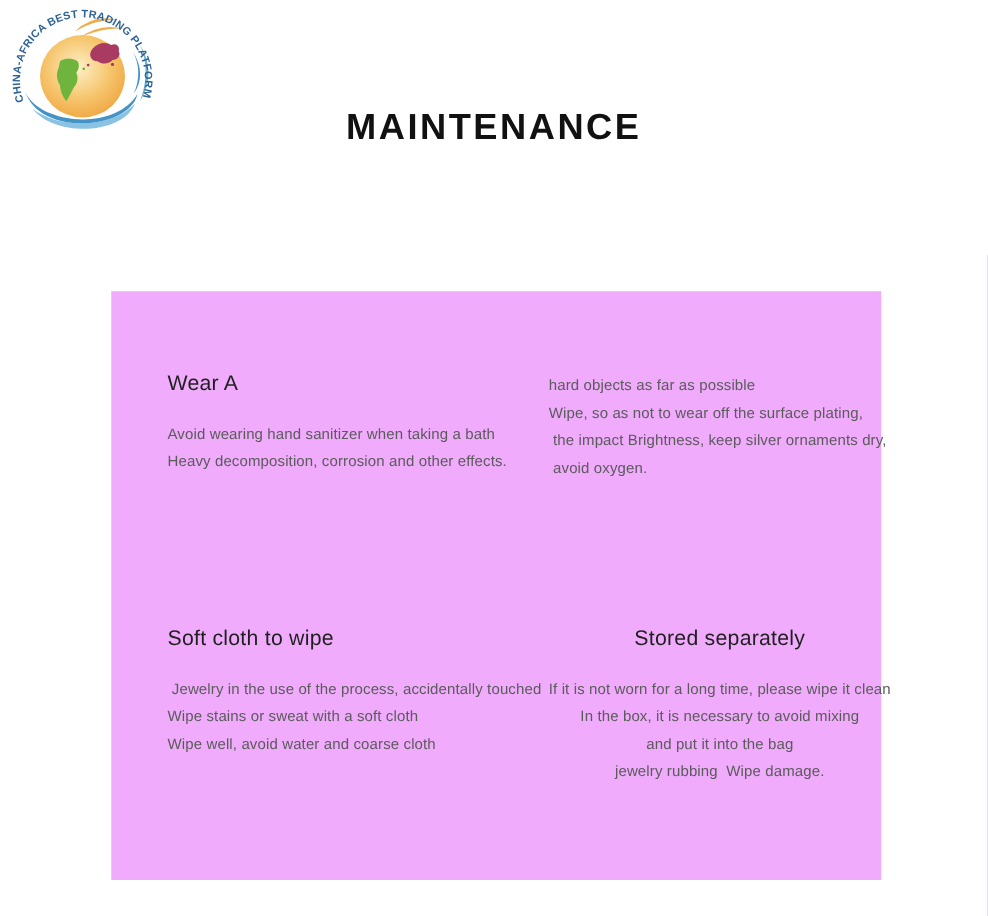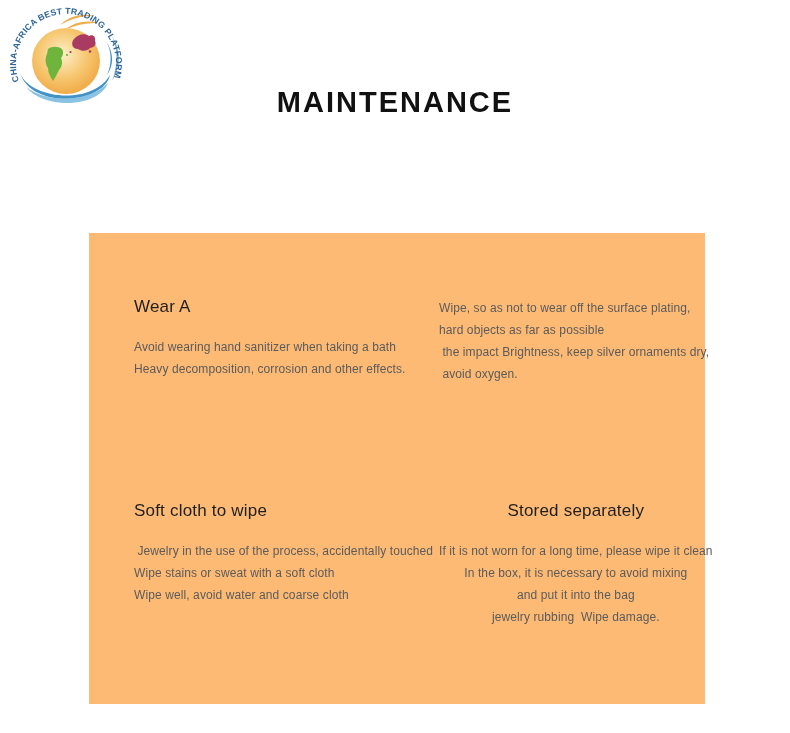--- a/index.html
+++ b/index.html
@@ -31,21 +31,21 @@
     letter-spacing: 2px;
     color: #111111;
   }
 
   .panel {
     position: absolute;
     left: 89px;
     top: 233px;
     width: 616px;
     height: 471px;
-    background: #fdba74;
+    background: #f0abfc;
   }
 
   .card { position: absolute; }
   .card.s1 { left: 45px;  top: 64px;  }
   .card.s2 { left: 350px; top: 64px;  }
   .card.s3 { left: 45px;  top: 268px; }
   .card.s4 { left: 350px; top: 268px; text-align: center; }
 
   .card h3 {
     font-size: 17px;
@@ -109,22 +109,22 @@
 
 <div class="panel">
 
   <section class="card s1">
     <h3>Wear A</h3>
     <div class="line">Avoid wearing hand sanitizer when taking a bath</div>
     <div class="line">Heavy decomposition, corrosion and other effects.</div>
   </section>
 
   <section class="card s2">
+    <div class="line">hard objects as far as possible</div>
     <div class="line">Wipe, so as not to wear off the surface plating,</div>
-    <div class="line">hard objects as far as possible</div>
     <div class="line"> the impact Brightness, keep silver ornaments dry,</div>
     <div class="line"> avoid oxygen.</div>
   </section>
 
   <section class="card s3">
     <h3>Soft cloth to wipe</h3>
     <div class="line"> Jewelry in the use of the process, accidentally touched</div>
     <div class="line">Wipe stains or sweat with a soft cloth</div>
     <div class="line">Wipe well, avoid water and coarse cloth</div>
   </section>

